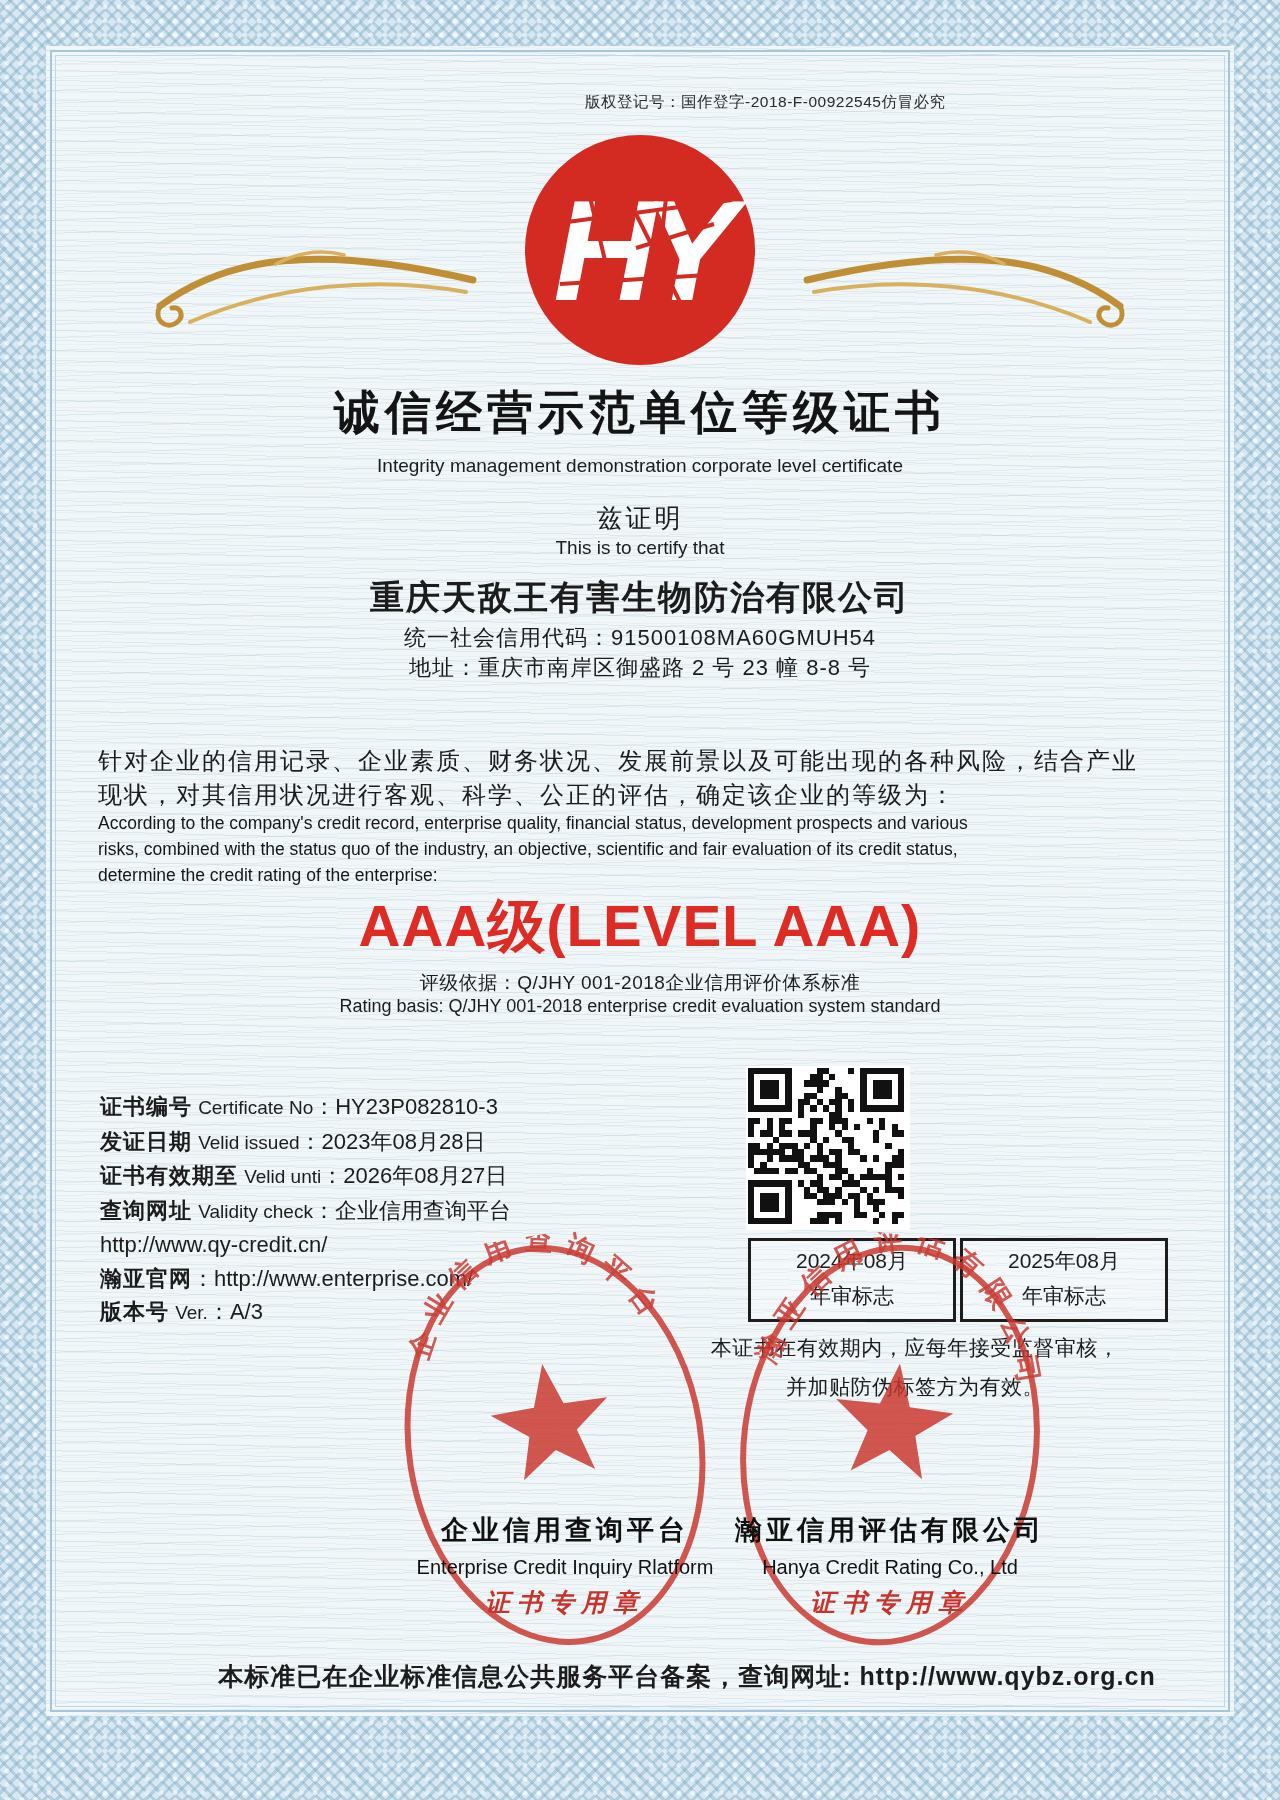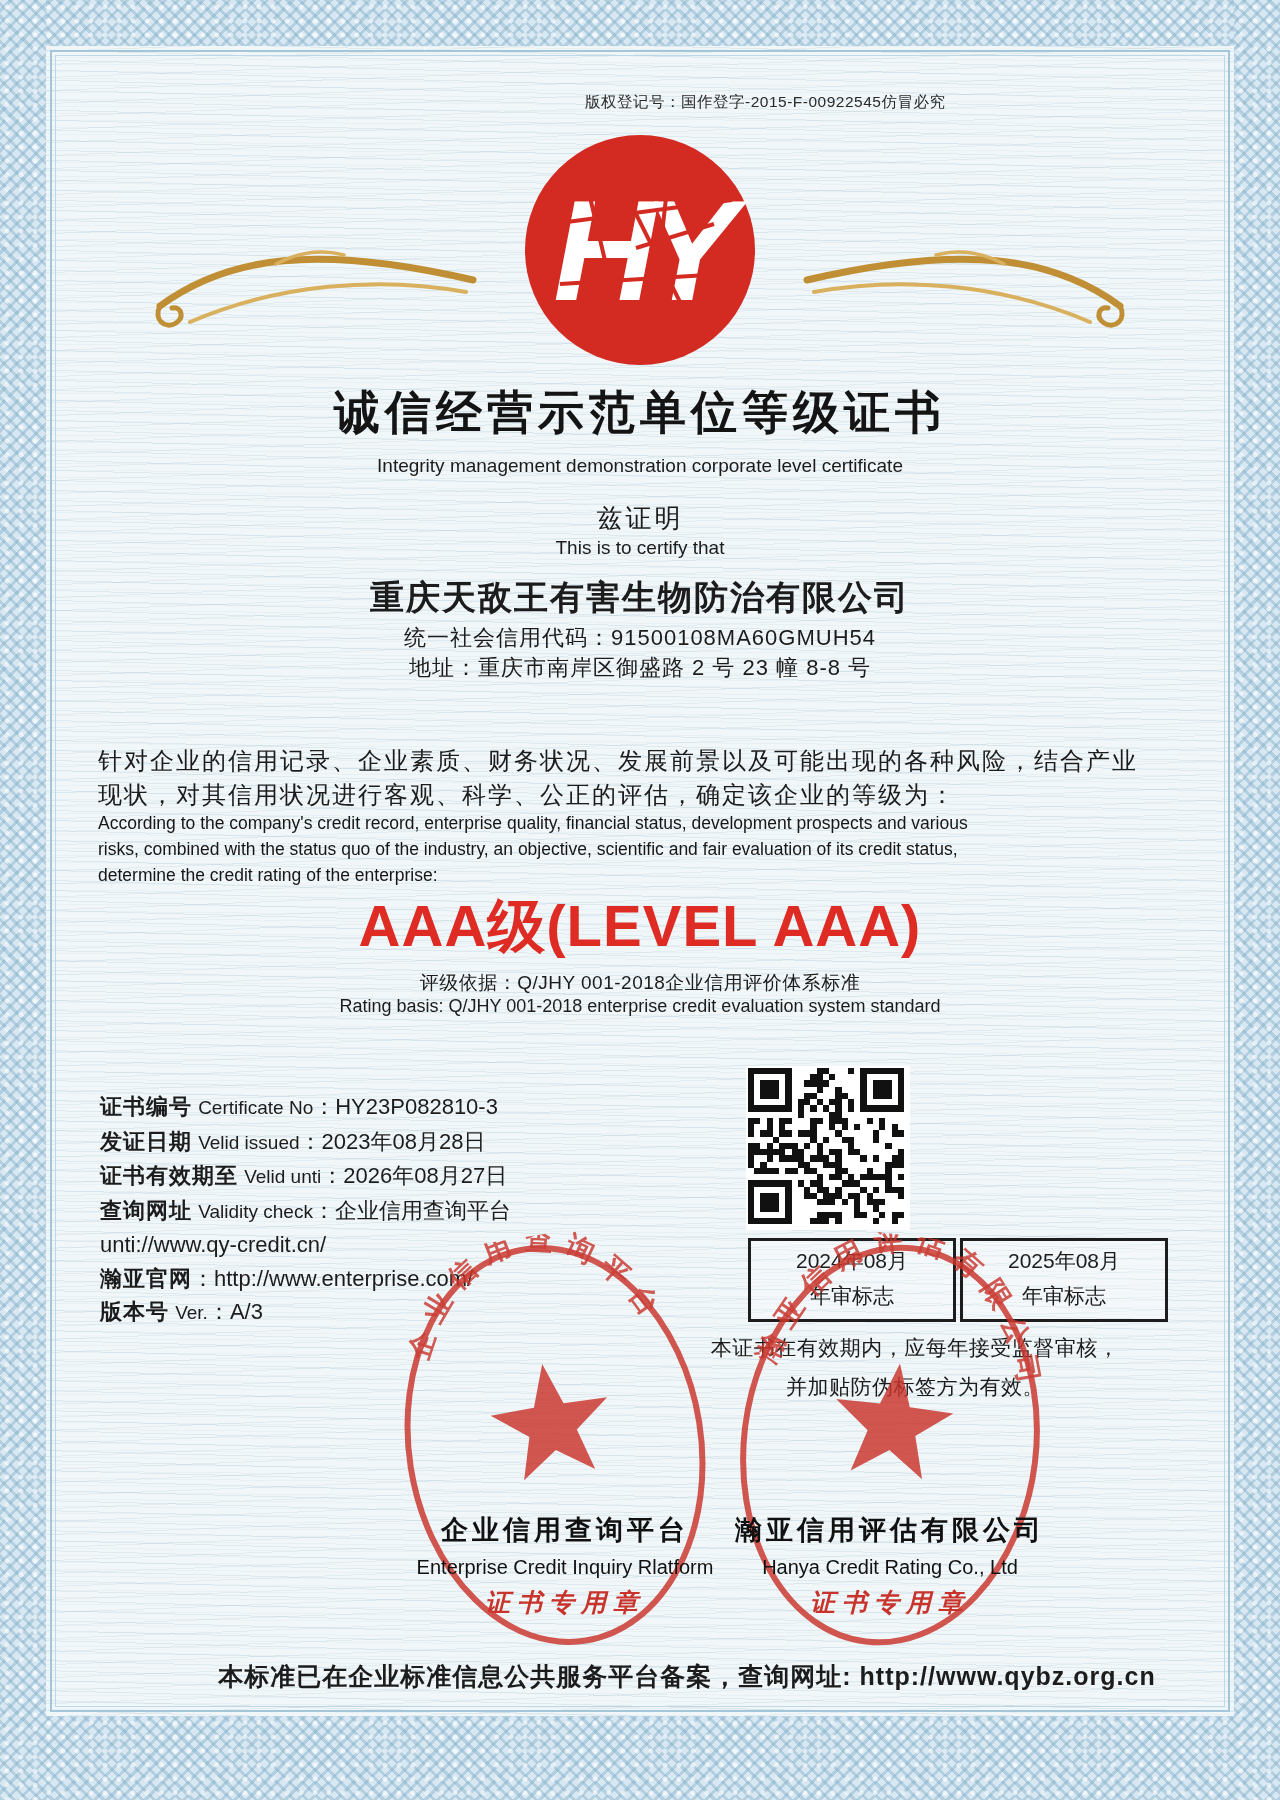--- a/index.html
+++ b/index.html
@@ -66,21 +66,21 @@
 <body>
 
 <div class="page">
 
   <div class="band band-top"></div>
   <div class="band band-bottom"></div>
   <div class="band band-left"></div>
   <div class="band band-right"></div>
   <div class="inner-frame"></div>
 
-  <div class="abs copyright">版权登记号：国作登字-2015-F-00922545仿冒必究</div>
+  <div class="abs copyright">版权登记号：国作登字-2018-F-00922545仿冒必究</div>
 
   <svg class="abs flourish left" viewBox="0 0 335 100" fill="none">
     <path d="M12,68 C80,18 170,6 325,42" stroke="#c08f35" stroke-width="7" stroke-linecap="round"></path>
     <path d="M42,84 C130,46 230,38 318,54" stroke="#d8b05e" stroke-width="4" stroke-linecap="round"></path>
     <path d="M12,68 c-7,13 5,24 16,17 c9,-6 5,-17 -4,-15" stroke="#c08f35" stroke-width="5" stroke-linecap="round"></path>
     <path d="M128,26 q34,-18 68,-9" stroke="#d8b05e" stroke-width="3.5" stroke-linecap="round"></path>
   </svg>
   <svg class="abs flourish right" viewBox="0 0 335 100" fill="none">
     <path d="M12,68 C80,18 170,6 325,42" stroke="#c08f35" stroke-width="7" stroke-linecap="round"></path>
     <path d="M42,84 C130,46 230,38 318,54" stroke="#d8b05e" stroke-width="4" stroke-linecap="round"></path>
@@ -124,21 +124,21 @@
     <div>determine the credit rating of the enterprise:</div>
   </div>
   <div class="abs basis-cn">评级依据：Q/JHY 001-2018企业信用评价体系标准</div>
   <div class="abs basis-en">Rating basis: Q/JHY 001-2018 enterprise credit evaluation system standard</div>
 
   <div class="abs details">
     <div><span class="dcn">证书编号</span> <span class="den">Certificate No</span><span>：</span><span>HY23P082810-3</span></div>
     <div><span class="dcn">发证日期</span> <span class="den">Velid issued</span><span>：</span><span>2023年08月28日</span></div>
     <div><span class="dcn">证书有效期至</span> <span class="den">Velid unti</span><span>：</span><span>2026年08月27日</span></div>
     <div><span class="dcn">查询网址</span> <span class="den">Validity check</span><span>：</span><span>企业信用查询平台</span></div>
-    <div><span>unti://www.qy-credit.cn/</span></div>
+    <div><span>http://www.qy-credit.cn/</span></div>
     <div><span class="dcn">瀚亚官网</span><span>：</span><span>http://www.enterprise.com/</span></div>
     <div><span class="dcn">版本号</span> <span class="den">Ver.</span><span>：</span><span>A/3</span></div>
   </div>
 
   <div class="abs qr-box">
     <svg id="qr" viewBox="0 0 25 25" width="156" height="156" shape-rendering="crispEdges">
         <rect x="0" y="0" width="25" height="25" fill="#fff"></rect>
         <rect x="0" y="0" width="7" height="1" fill="#111"></rect>
         <rect x="0" y="6" width="7" height="1" fill="#111"></rect>
         <rect x="0" y="0" width="1" height="7" fill="#111"></rect>

